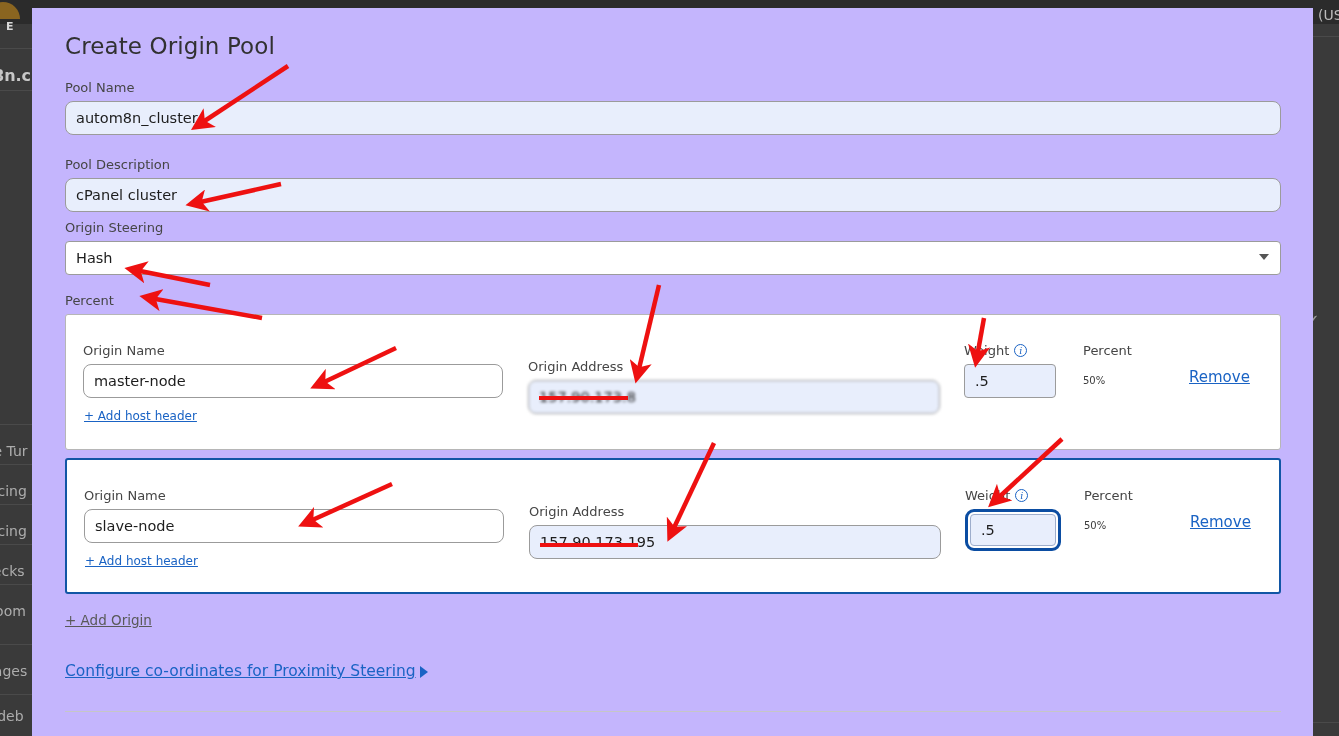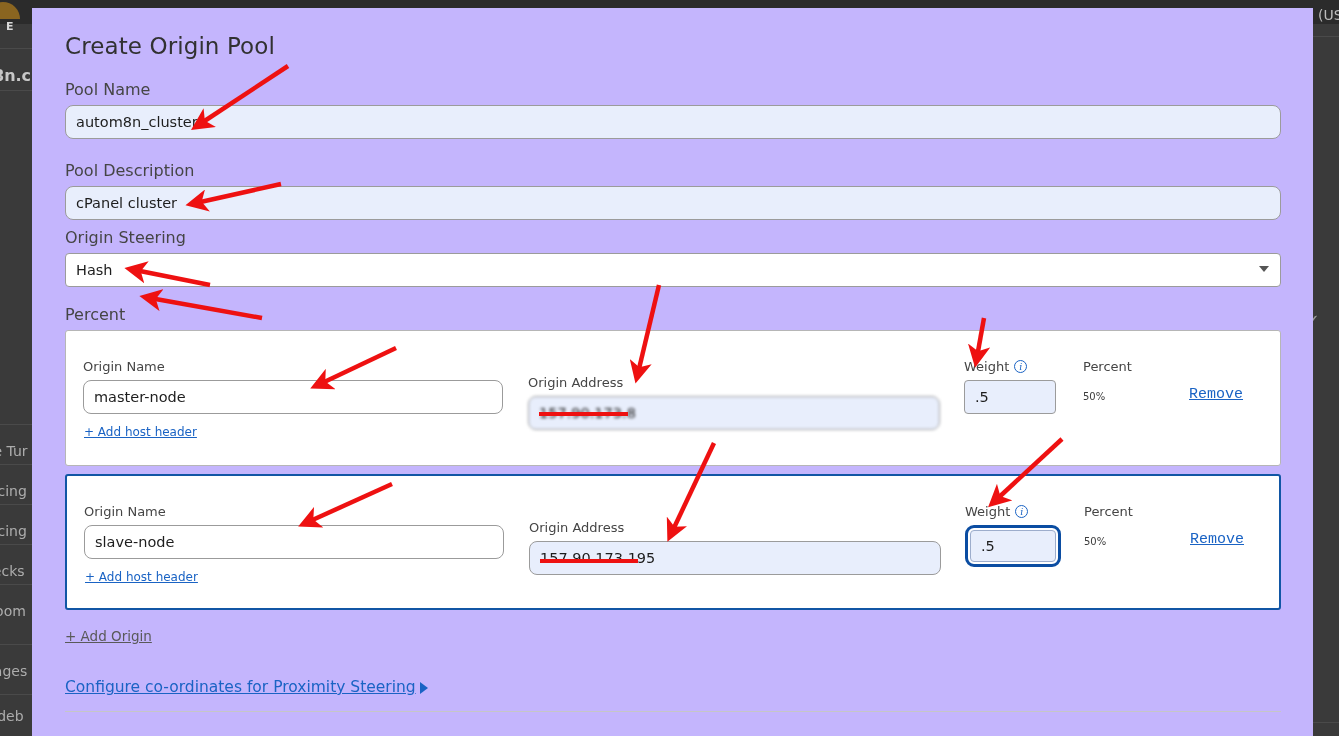--- a/index.html
+++ b/index.html
@@ -86,21 +86,21 @@
     left: 33px; top: 25px;
     font-size: 23px;
     color: #313131;
     font-weight: 400;
     letter-spacing: .1px;
   }
 
   .form-area { position: absolute; left: 33px; top: 72px; width: 1216px; }
 
   .field-label {
-    font-size: 16px;
+    font-size: 13px;
     color: #454545;
     margin-bottom: 6px;
     display: block;
   }
 
   .text-input {
     display: block;
     width: 100%;
     height: 34px;
     border: 1px solid #9b9b9b;
@@ -223,21 +223,21 @@
     font-size: 14px;
     text-decoration: underline;
     cursor: pointer;
     white-space: nowrap;
   }
   .host-header-link {
     position: absolute;
     left: 18px; top: 94px;
     font-size: 12px;
   }
-  .remove-link { font-size: 15px; font-family: Liberation Mono, monospace; }
+  .remove-link { font-size: 15px; }
 
   #add-origin {
     margin-top: 18px;
     display: inline-block;
     color: #595959;
     font-size: 13.5px;
     text-decoration: underline;
     cursor: pointer;
   }
 

